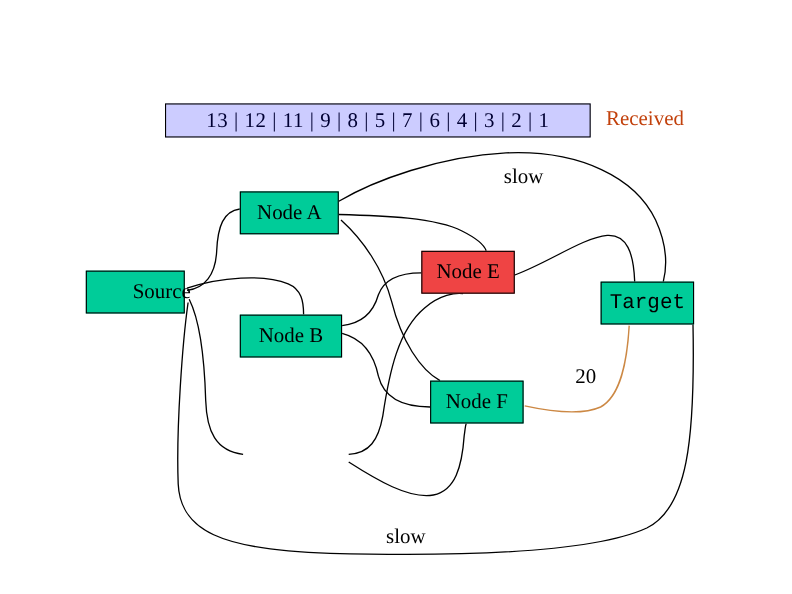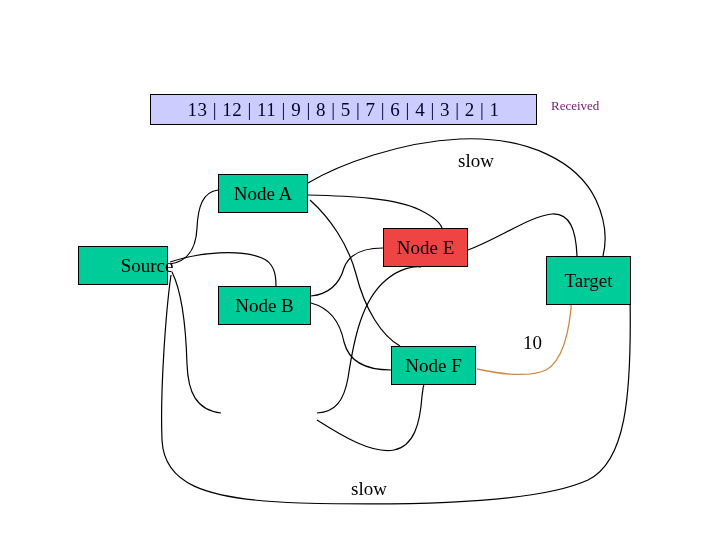--- a/index.html
+++ b/index.html
@@ -47,22 +47,22 @@
     font-family: "Liberation Serif", "DejaVu Serif", serif;
     font-size: 19px;
     color: #000033;
     letter-spacing: 0.5px;
     white-space: nowrap;
     z-index: 6;
   }
   .plain-label {
     position: absolute;
     font-family: "Liberation Serif", "DejaVu Serif", serif;
-    font-size: 13px;
-    color: #701a75;
+    font-size: 19px;
+    color: #c2410c;
     white-space: nowrap;
     z-index: 6;
   }
   .edge-label {
     position: absolute;
     font-family: "Liberation Serif", "DejaVu Serif", serif;
     font-size: 19px;
     color: #000000;
     white-space: nowrap;
     z-index: 4;
@@ -125,21 +125,21 @@
 
 
   <div class="node-box" style="left:383px; top:228px; width:85px; height:39px; background:#ef4444;">
     <span>Node E</span>
   </div>
 
   <div class="node-box" style="left:391px; top:346px; width:85px; height:39px; background:#00cc99;">
     <span>Node F</span>
   </div>
 
-  <div class="node-box" style="left:546px; top:256px; width:85px; height:49px; background:#00cc99;">
+  <div class="node-box" style="left:546px; top:256px; width:85px; height:39px; background:#00cc99;font-family:Liberation Mono, monospace;">
     <span>Target</span>
   </div>
 
   <div class="edge-label" style="left:458px; top:150px;">slow</div>
   <div class="edge-label" style="left:351px; top:478px;">slow</div>
-  <div class="edge-label" style="left:523px; top:332px;">10</div>
+  <div class="edge-label" style="left:523px; top:332px;">20</div>
 
 </div>
 
 </body></html>

